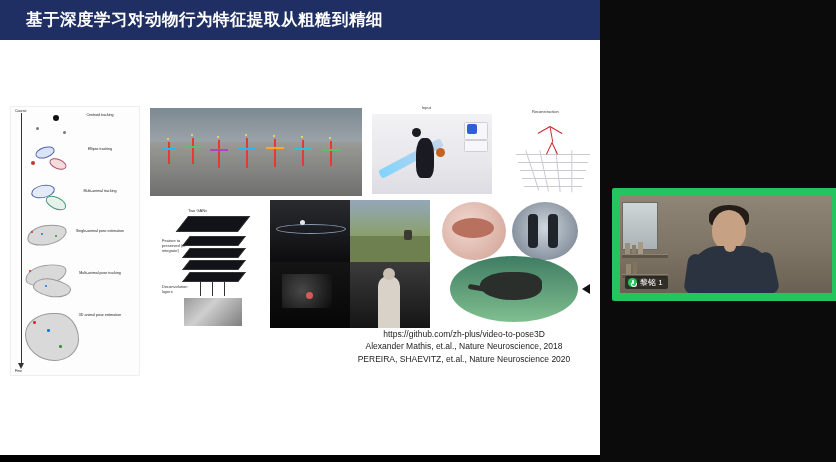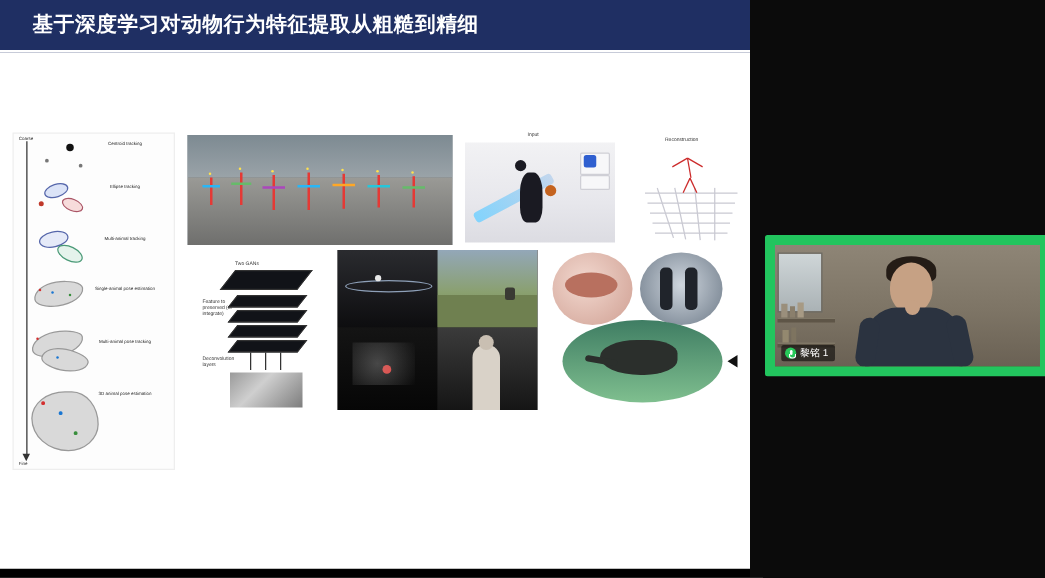--- a/index.html
+++ b/index.html
@@ -502,20 +502,25 @@
           <div style="position:absolute;left:16px;top:12px;width:10px;height:34px;background:#20242b;border-radius:4px;"></div>
           <div style="position:absolute;left:36px;top:12px;width:10px;height:34px;background:#20242b;border-radius:4px;"></div>
         </div>
         <div class="circ" style="left:12px; top:58px; width:128px; height:66px; background:linear-gradient(180deg,#3f7d63,#7fbf8f);">
           <div style="position:absolute;left:30px;top:16px;width:62px;height:28px;background:#2b2f2c;border-radius:50% 40% 45% 55%;"></div>
           <div style="position:absolute;left:18px;top:30px;width:26px;height:5px;background:#2b2f2c;border-radius:3px;transform:rotate(10deg);"></div>
         </div>
         <div style="position:absolute;left:144px;top:86px;width:0;height:0;border-top:5px solid transparent;border-bottom:5px solid transparent;border-right:8px solid #111;"></div>
       </div>
 
+      <div class="creditbox">
+        <div class="line">https://github.com/zh-plus/video-to-pose3D</div>
+        <div class="line">Alexander Mathis, et.al., Nature Neuroscience, 2018</div>
+        <div class="line">PEREIRA, SHAEVITZ, et.al., Nature Neuroscience 2020</div>
+      </div>
 
     </div>
   </div>
 
   <div class="rail">
     <div class="cam">
       <div class="bg-wall"></div>
       <div class="window"></div>
       <div class="shelf" style="left:2px; top:58px; width:46px; height:3px;"></div>
       <div class="book" style="left:5px; top:47px; width:5px; height:11px;"></div>

